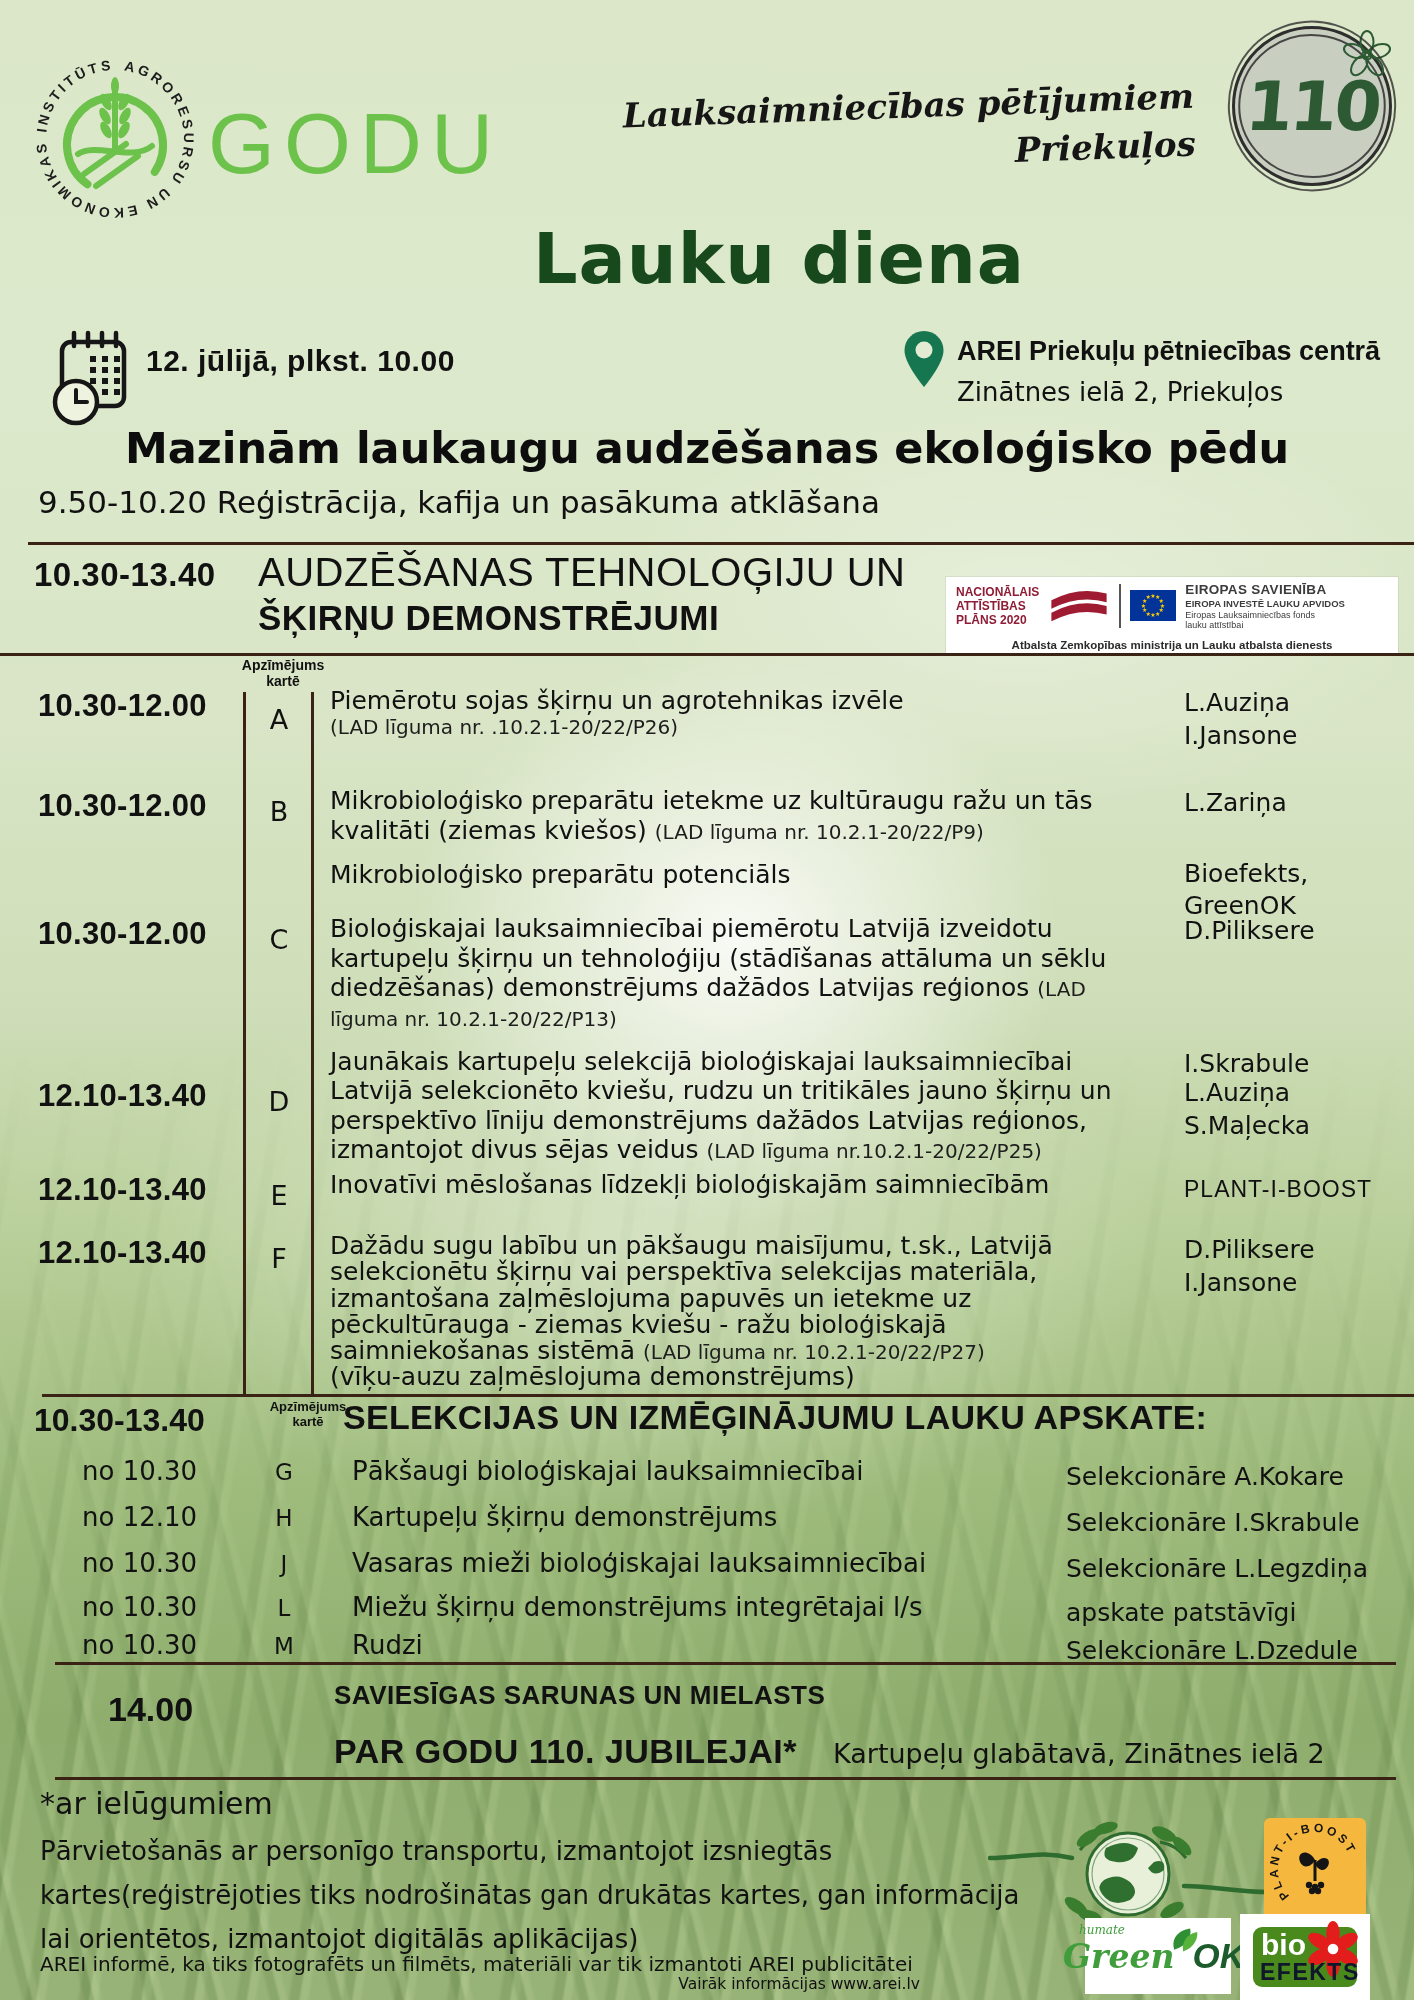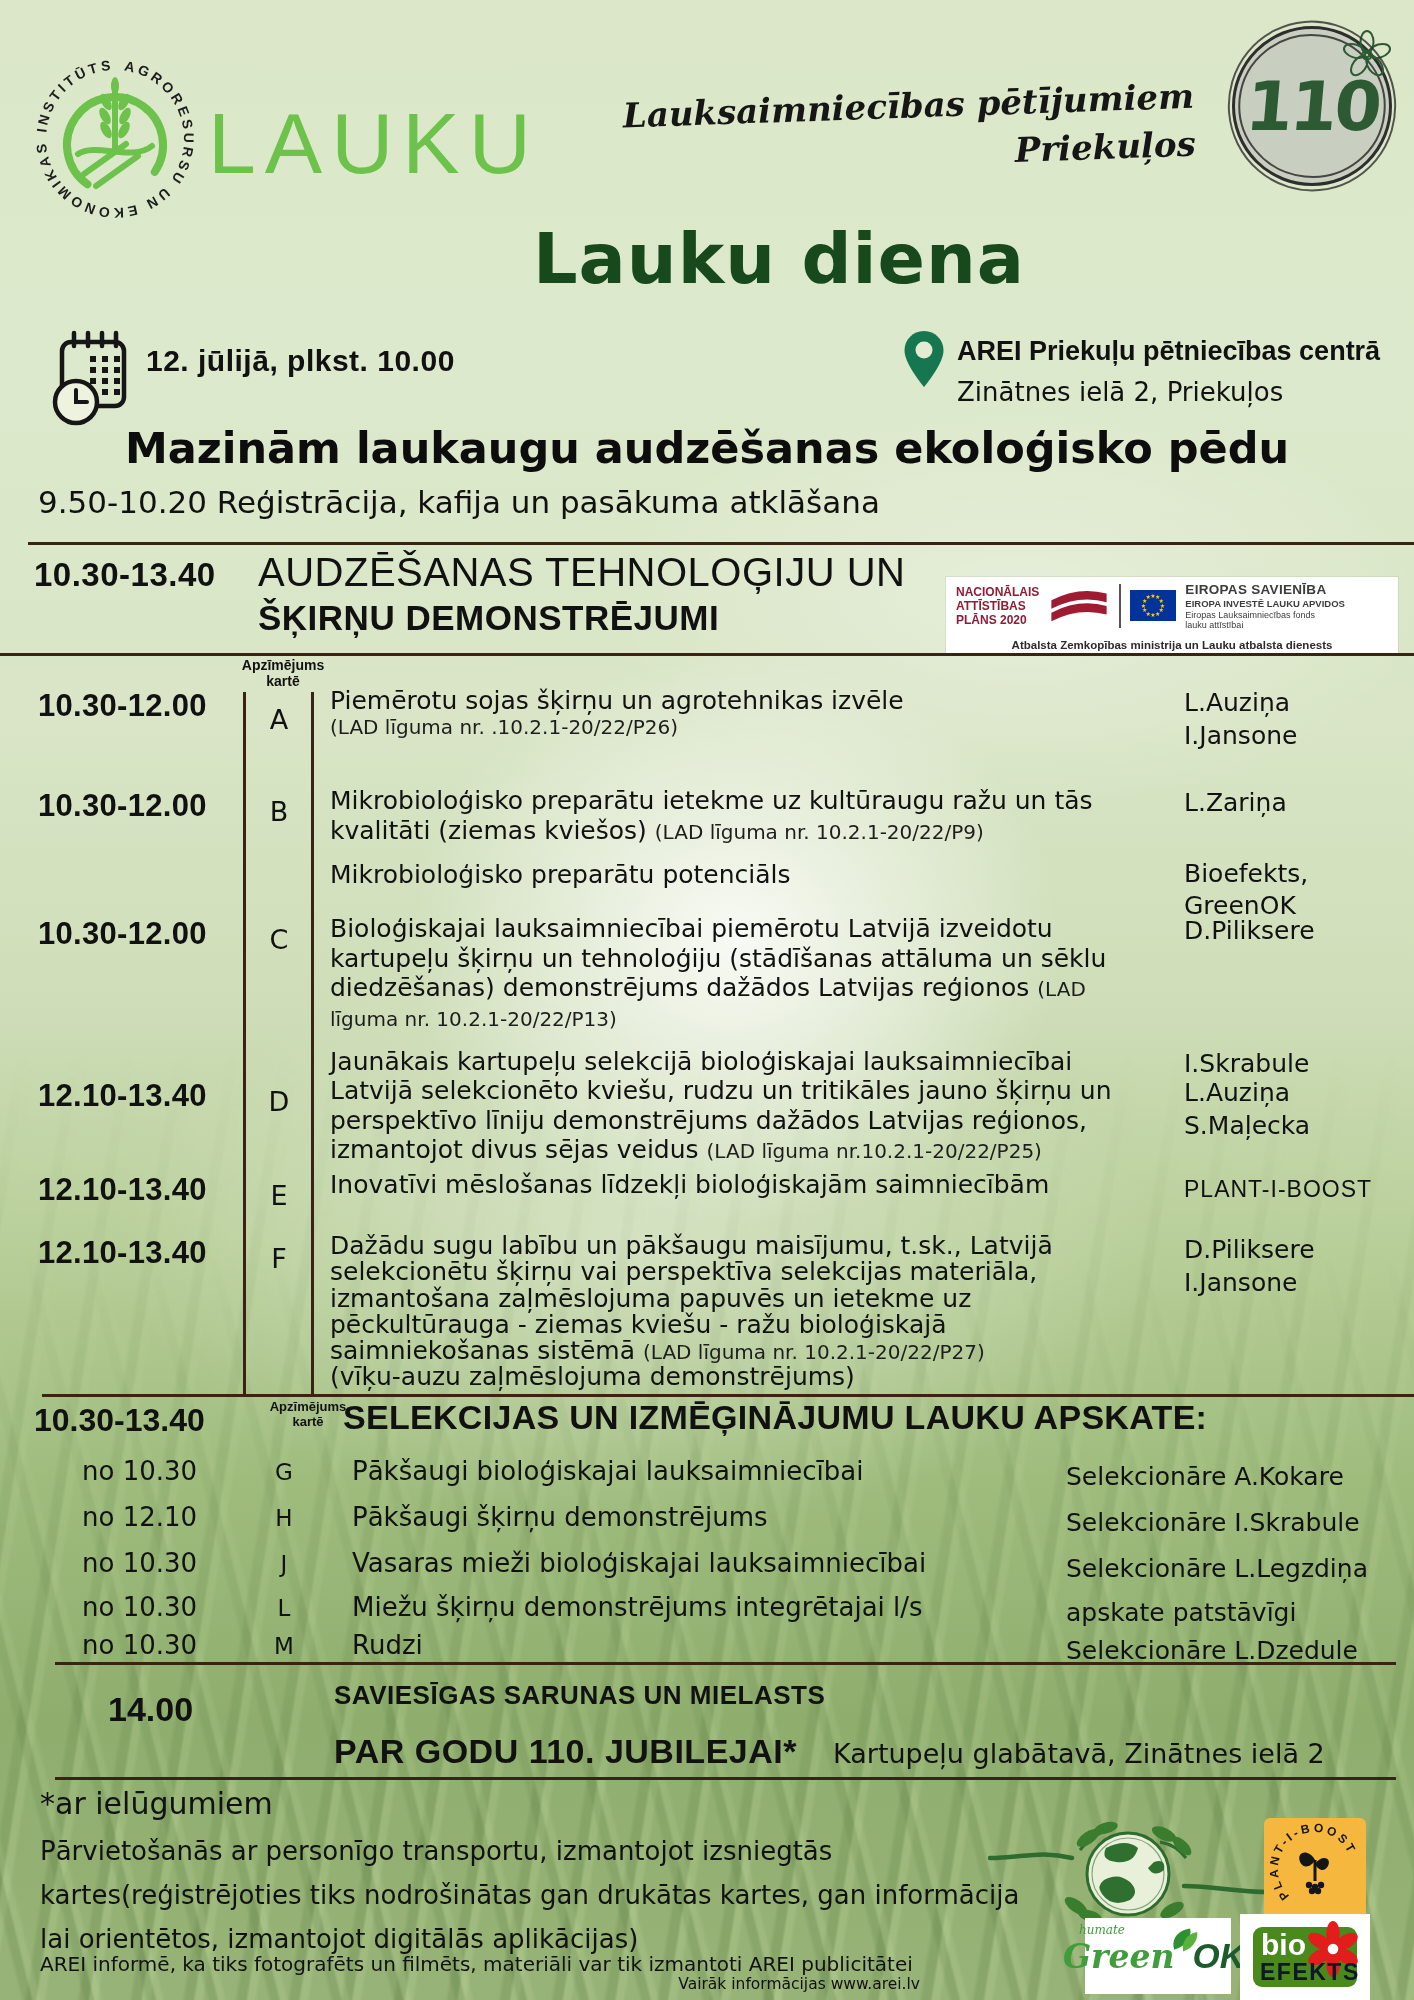--- a/index.html
+++ b/index.html
@@ -146,21 +146,21 @@
     <g fill="#6cc24a">
       <ellipse cx="80" cy="52" rx="4.5" ry="9" transform="rotate(-28 80 52)"></ellipse>
       <ellipse cx="98" cy="52" rx="4.5" ry="9" transform="rotate(28 98 52)"></ellipse>
       <ellipse cx="79" cy="66" rx="4.5" ry="9" transform="rotate(-28 79 66)"></ellipse>
       <ellipse cx="99" cy="66" rx="4.5" ry="9" transform="rotate(28 99 66)"></ellipse>
       <ellipse cx="80" cy="80" rx="4.5" ry="9" transform="rotate(-28 80 80)"></ellipse>
       <ellipse cx="98" cy="80" rx="4.5" ry="9" transform="rotate(28 98 80)"></ellipse>
       <ellipse cx="89" cy="36" rx="4" ry="9"></ellipse>
     </g>
   </svg>
-  <div class="arei-word">LAUKU</div>
+  <div class="arei-word">GODU</div>
 
   <div class="script-block">
     <div class="script-line">Lauksaimniecības pētījumiem</div>
     <div class="script-line">Priekuļos</div>
   </div>
 
   <div class="badge">
     <span class="badge-num">110</span>
     <svg class="badge-flower" viewBox="0 0 52 52">
       <g fill="none" stroke="#2d5a33" stroke-width="2">
@@ -367,21 +367,21 @@
 
   <div class="s2row" id="row-g">
     <div class="s2-rtime">no 10.30</div>
     <div class="s2-letter">G</div>
     <div class="s2-desc">Pākšaugi bioloģiskajai lauksaimniecībai</div>
     <div class="s2-name">Selekcionāre A.Kokare</div>
   </div>
   <div class="s2row" id="row-h">
     <div class="s2-rtime">no 12.10</div>
     <div class="s2-letter">H</div>
-    <div class="s2-desc">Pākšaugi šķirņu demonstrējums</div>
+    <div class="s2-desc">Kartupeļu šķirņu demonstrējums</div>
     <div class="s2-name">Selekcionāre I.Skrabule</div>
   </div>
   <div class="s2row" id="row-j">
     <div class="s2-rtime">no 10.30</div>
     <div class="s2-letter">J</div>
     <div class="s2-desc">Vasaras mieži bioloģiskajai lauksaimniecībai</div>
     <div class="s2-name">Selekcionāre L.Legzdiņa</div>
   </div>
   <div class="s2row" id="row-l">
     <div class="s2-rtime">no 10.30</div>

